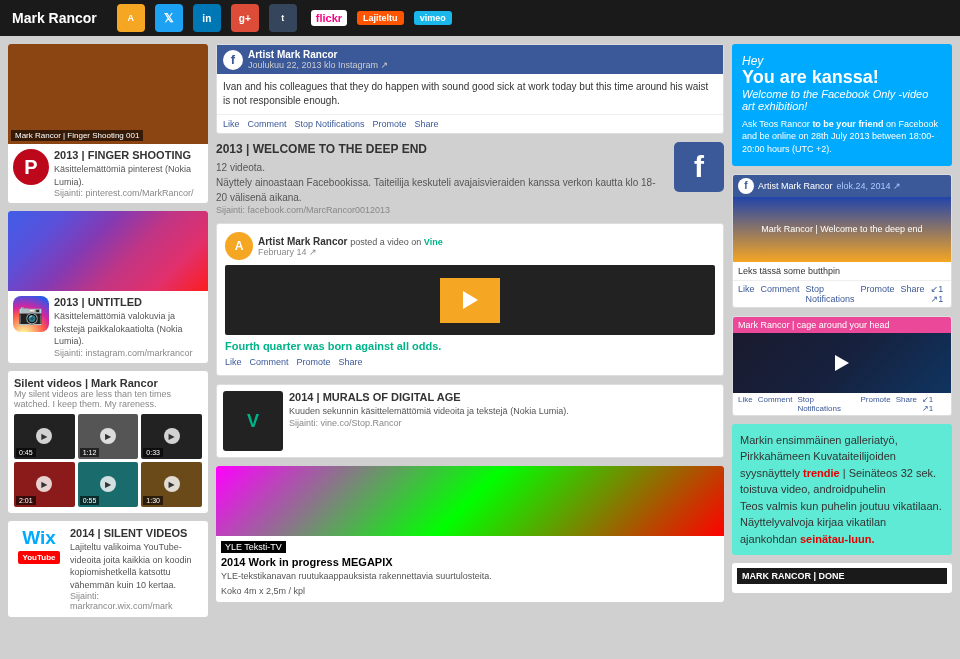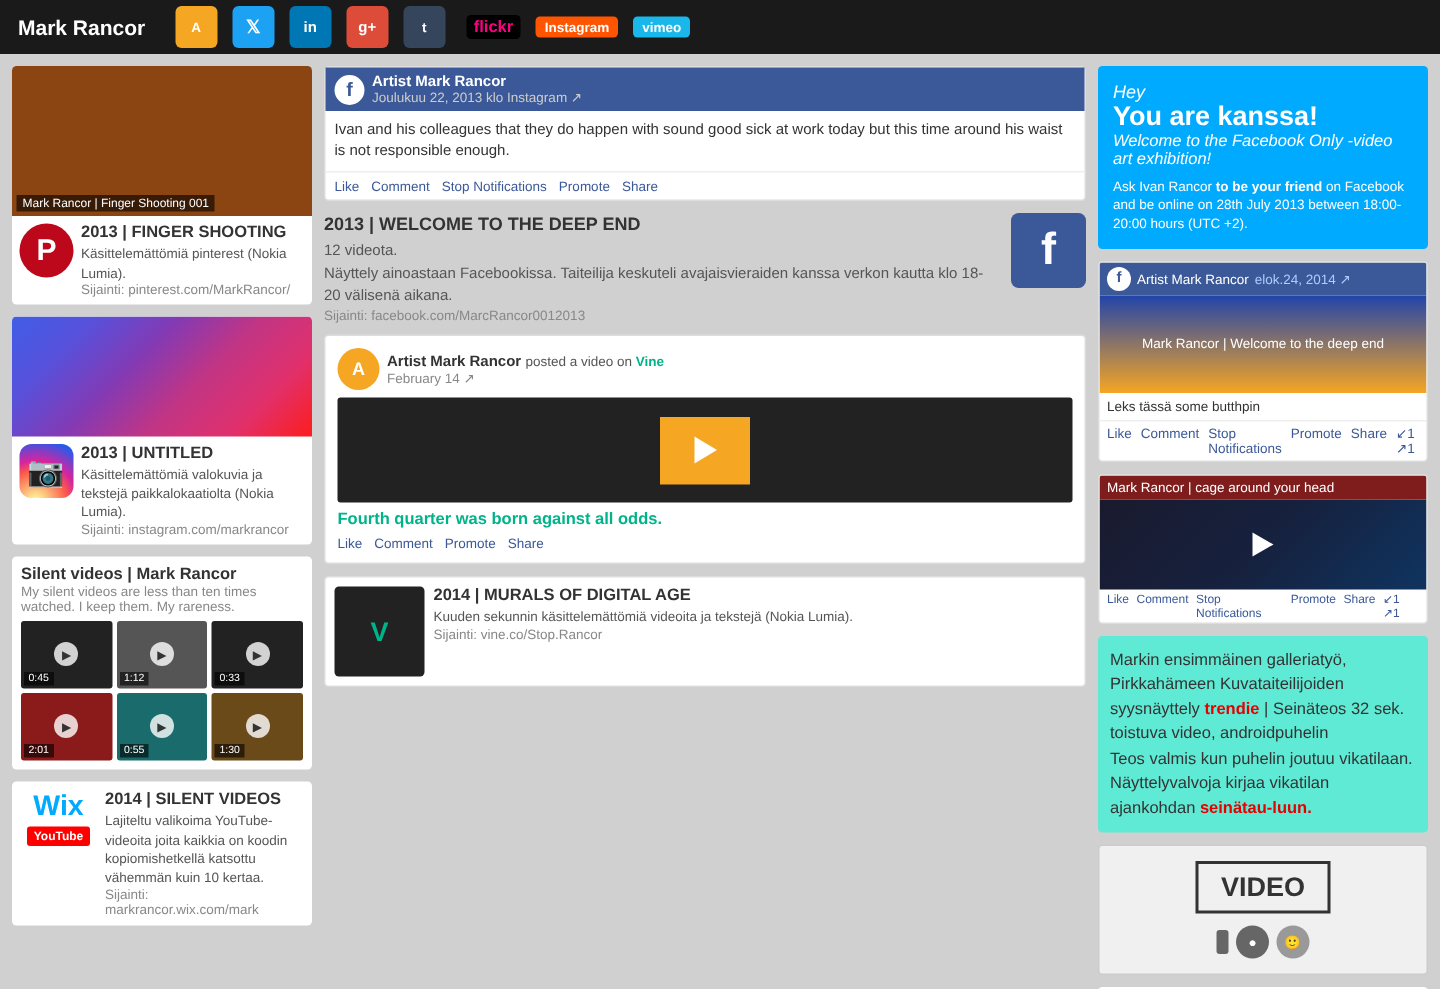--- a/index.html
+++ b/index.html
@@ -363,21 +363,21 @@
       justify-content: space-between;
     }
 
     .right-fb-small {
       background: white;
       border: 1px solid #ddd;
       border-radius: 3px;
       overflow: hidden;
     }
     .rfb-header {
-      background: #7f1d1d;
+      background: #ec4899;
       padding: 3px 5px;
       color: white;
       font-size: 9px;
     }
     .rfb-actions {
       padding: 2px 5px;
       color: #3b5998;
       font-size: 8px;
       display: flex;
       gap: 5px;
@@ -427,22 +427,22 @@
 
 <div class="page-container">
 
   <div class="header">
     <span class="header-title">Mark Rancor</span>
     <div class="social-icon icon-yellow">A</div>
     <div class="social-icon icon-blue" style="font-size:12px;">𝕏</div>
     <div class="social-icon icon-linkedin" style="font-size:10px;">in</div>
     <div class="social-icon icon-gplus" style="font-size:10px;">g+</div>
     <div class="social-icon icon-tumblr" style="font-size:9px;">t</div>
-    <div style="margin-left:4px; color:#ff0084; font-size:11px; font-weight:bold; background:#000000; padding:2px 5px; border-radius:3px;">flickr</div>
-    <div style="background:#ff5500; color:white; font-size:9px; padding:2px 6px; border-radius:3px; font-weight:bold;">Instagram</div>
+    <div style="margin-left:4px; color:#ff0084; font-size:11px; font-weight:bold; background:#ffffff; padding:2px 5px; border-radius:3px;">flickr</div>
+    <div style="background:#ff5500; color:white; font-size:9px; padding:2px 6px; border-radius:3px; font-weight:bold;">Lajiteltu</div>
     <div style="background:#1ab7ea; color:white; font-size:9px; padding:2px 6px; border-radius:3px; font-weight:bold;">vimeo</div>
   </div>
 
   <div class="content-wrapper">
     <div class="main-grid">
 
       <div class="col">
 
         <div class="card">
           <div style="width:100%; height:100px; background:#8b4513; display:flex; align-items:center; justify-content:center; color:white; font-size:9px; position:relative;padding-left:41px;">
@@ -576,30 +576,39 @@
           <div style="width:60px; height:60px; background:#222; flex-shrink:0; border-radius:3px; display:flex; align-items:center; justify-content:center;">
             <div style="color:#00b489; font-size:18px; font-weight:bold;">V</div>
           </div>
           <div>
             <div class="card-title">2014 | MURALS OF DIGITAL AGE</div>
             <div class="card-desc">Kuuden sekunnin käsittelemättömiä videoita ja tekstejä (Nokia Lumia).</div>
             <div class="card-link">Sijainti: vine.co/Stop.Rancor</div>
           </div>
         </div>
 
+        <div class="yle-card">
+          <div class="yle-thumb"></div>
+          <div class="yle-content">
+            <span class="yle-logo">YLE Teksti-TV</span>
+            <div style="font-weight:bold; font-size:11px;">2014 Work in progress MEGAPIX</div>
+            <div class="card-desc">YLE-tekstikanavan ruutukaappauksista rakennettavia suurtulosteita.</div>
+            <div class="card-desc">Koko 4m x 2,5m / kpl</div>
+          </div>
+        </div>
       </div>
 
       <div class="col">
 
         <div class="invite-card">
           <div class="invite-title-hey">Hey</div>
           <div class="invite-title-main">You are kanssa!</div>
           <div class="invite-subtitle">Welcome to the Facebook Only -video art exhibition!</div>
           <div class="invite-body">
-            <span>Ask Ivan Rancor </span><strong>to be your friend</strong><span> on Facebook and be online on 28th July 2013 between 18:00-20:00 hours (UTC +2).</span>
+            <span>Ask Teos Rancor </span><strong>to be your friend</strong><span> on Facebook and be online on 28th July 2013 between 18:00-20:00 hours (UTC +2).</span>
           </div>
         </div>
 
         <div class="fb-right-post">
           <div class="fb-right-header">
             <div style="width:16px; height:16px; background:white; border-radius:50%; display:flex; align-items:center; justify-content:center; color:#3b5998; font-weight:bold; font-size:10px;">f</div>
             <span>Artist Mark Rancor</span>
             <span style="color:#aaccff;">elok.24, 2014 ↗</span>
           </div>
           <div class="fb-right-thumb">
@@ -641,28 +650,20 @@
 
         <div class="gallery-info">
           <span>Markin ensimmäinen galleriatyö, Pirkkahämeen Kuvataiteilijoiden syysnäyttely</span>
           <span class="highlight">trendie</span>
           <span> | Seinäteos 32 sek. toistuva video, androidpuhelin</span>
           <br>
           <span>Teos valmis kun puhelin joutuu vikatilaan. Näyttelyvalvoja kirjaa vikatilan ajankohdan </span>
           <span class="highlight">seinätau-luun.</span>
         </div>
 
-        <div class="video-box">
-          <div class="video-label">VIDEO</div>
-          <div class="video-controls">
-            <div class="ctrl-rect"></div>
-            <div class="ctrl-circle" style="background:#666;">●</div>
-            <div class="ctrl-circle" style="background:#999;">🙂</div>
-          </div>
-        </div>
 
         <div class="done-card">
           <div class="done-header">MARK RANCOR | DONE</div>
 
         </div>
       </div>
     </div>
 
   </div>
 </div>

